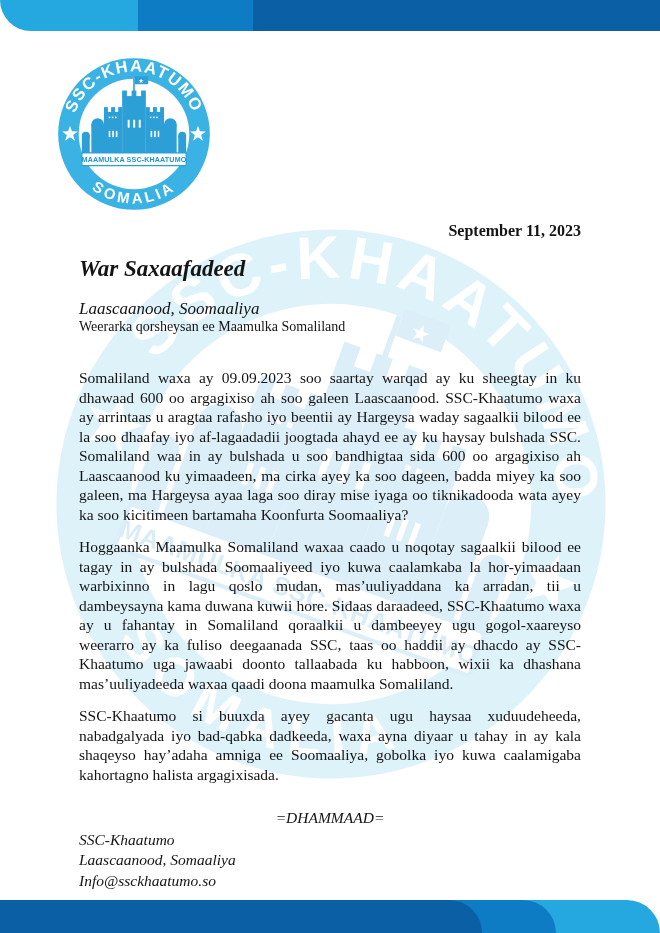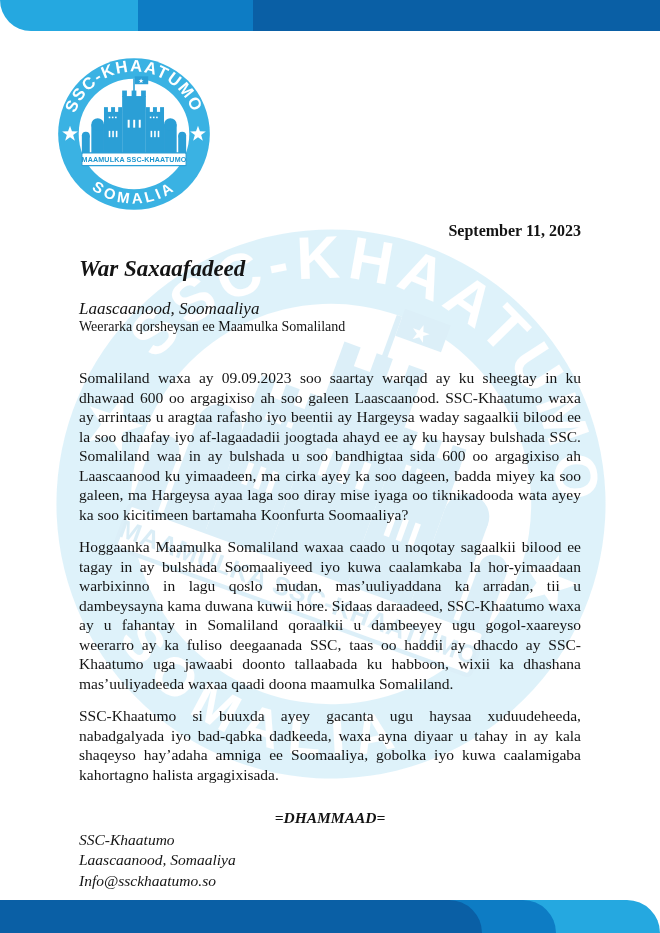--- a/index.html
+++ b/index.html
@@ -28,21 +28,21 @@
   }
   .logo-box svg,.watermark-box svg{width:100%;height:100%;display:block;}
   
   .content{position:absolute;inset:0;padding:0 79px;z-index:2;}
   .date-line{margin-top:222px;text-align:right;font-weight:bold;font-size:16px;}
   .type-label{margin-top:16px;font-size:23px;font-weight:bold;font-style:italic;}
   .location-line{margin-top:17px;font-size:17px;font-weight:normal;font-style:italic;}
   .headline{font-size:14px;font-weight:normal;}
   .body-par{margin:13px 0 0 0;font-size:15.5px;line-height:1.26;text-align:justify;}
   .body-par.first{margin-top:33px;}
-  .end-marker{margin-top:25px;text-align:center;font-weight:bold;font-style:italic;font-size:15.5px;}
+  .end-marker{margin-top:25px;text-align:center;font-weight:normal;font-style:italic;font-size:15.5px;}
   .signature{margin-top:3px;font-style:italic;font-size:15.5px;line-height:1.3;}
   .signature div{white-space:nowrap;}
 </style>
 </head>
 <body>
 
 <div class="band band-top">
   <div class="pill pill-dark"></div>
   <div class="pill pill-mid"></div>
   <div class="pill pill-light"></div>

